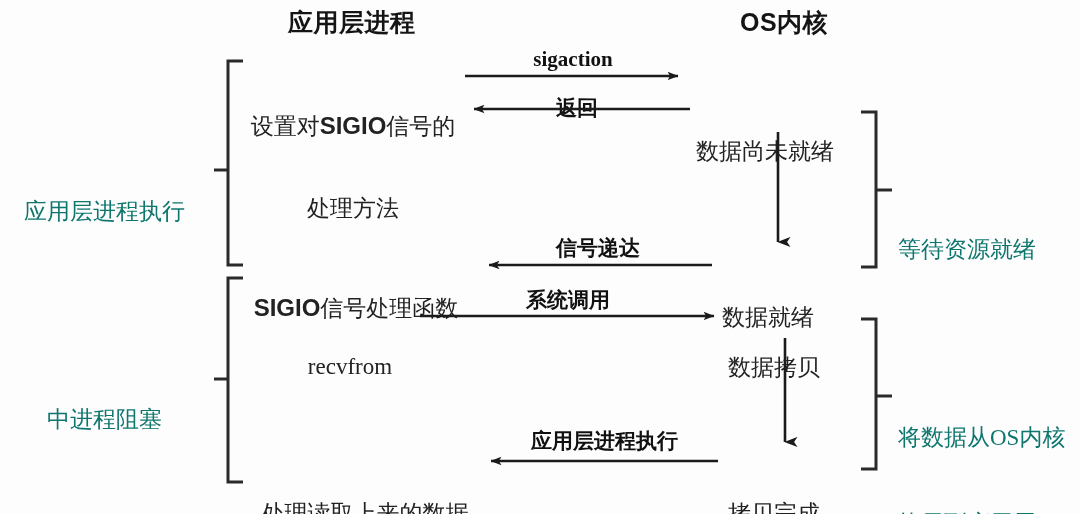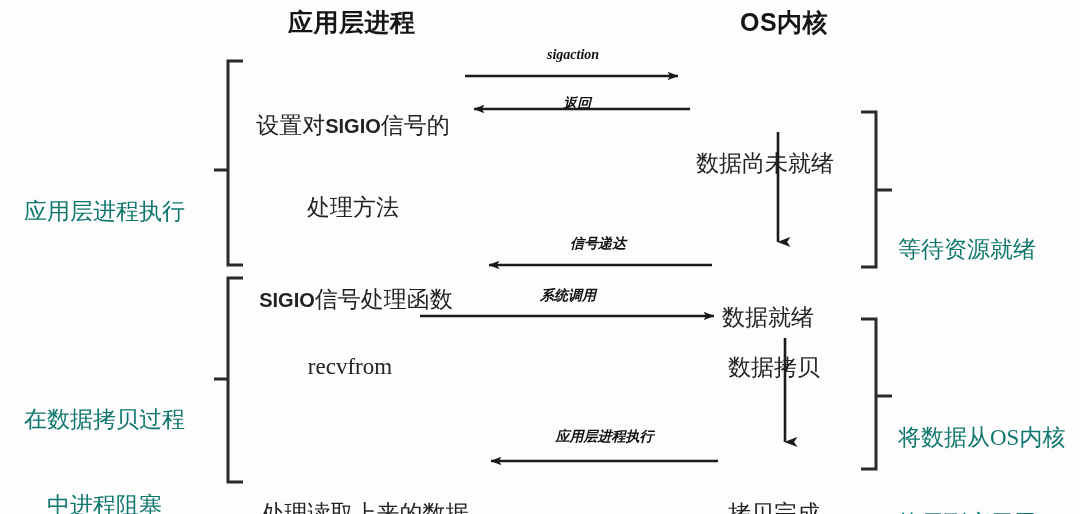--- a/index.html
+++ b/index.html
@@ -36,39 +36,38 @@
     font-size: 23px;
     text-align: center;
     color: #222;
   }
   .node.mixed {
     font-family: "Liberation Serif", "DejaVu Serif", serif;
   }
   .node .sans-b {
     font-family: "Liberation Sans", "DejaVu Sans", sans-serif;
     font-weight: 700;
-    font-size: 20px;
+    font-size: 24px;
   }
   .node.mono-word {
     font-family: "Liberation Serif", "DejaVu Serif", serif;
     font-size: 23px;
   }
   
   .group-note {
     font-size: 23px;
     text-align: center;
     line-height: 1.25;
     color: #0f766e;
   }
   
   .edge-cap {
     font-family: "Liberation Serif", "DejaVu Serif", serif;
-    font-style: italic;
     font-weight: 700;
-    font-size: 14px;
+    font-size: 21px;
     text-align: center;
     color: #111;
     white-space: pre;
   }
   svg.overlay {
     position: absolute;
     left: 0;
     top: 0;
     width: 1080px;
     height: 514px;
@@ -82,51 +81,50 @@
 
   <div class="lbl col-head" style="left:288px; top:8px;">应用层进程</div>
 
   <div class="lbl col-head" style="left:740px; top:8px;">OS内核</div>
 
   <div class="lbl group-note" style="left:2px; top:140px; width:205px;">
     <div>应用层进程执行</div>
   </div>
 
   <div class="lbl group-note" style="left:2px; top:348px; width:205px;">
-    <div>在数据拷贝过程</div>
     <div>中进程阻塞</div>
   </div>
 
   <div class="lbl group-note" style="left:898px; top:178px; width:180px; text-align:left;">
     <div>等待资源就绪</div>
   </div>
 
   <div class="lbl group-note" style="left:898px; top:366px; width:182px; text-align:left;">
     <div>将数据从OS内核</div>
     <div>拷贝到应用层</div>
   </div>
 
   <div class="lbl node mixed" style="left:242px; top:58px; width:222px;">
     <div><span>设置对</span><span class="sans-b">SIGIO</span><span>信号的</span></div>
     <div>处理方法</div>
   </div>
 
-  <div class="lbl node mixed" style="left:242px; top:232px; width:228px;text-align:center;">
+  <div class="lbl node mixed" style="left:242px; top:240px; width:228px;text-align:center;">
     <div><span class="sans-b">SIGIO</span><span>信号处理函数</span></div>
   </div>
 
   <div class="lbl node mono-word" style="left:250px; top:299px; width:200px;">
     <div>recvfrom</div>
   </div>
 
   <div class="lbl node mixed" style="left:240px; top:446px; width:250px;">
     <div>处理读取上来的数据</div>
   </div>
 
-  <div class="lbl node" style="left:696px; top:96px; width:160px; text-align:left;">
+  <div class="lbl node" style="left:696px; top:84px; width:160px; text-align:left;">
     <div>数据尚未就绪</div>
   </div>
 
   <div class="lbl node" style="left:722px; top:250px; width:130px; text-align:left;">
     <div>数据就绪</div>
   </div>
 
   <div class="lbl node" style="left:728px; top:300px; width:130px; text-align:left;">
     <div>数据拷贝</div>
   </div>

